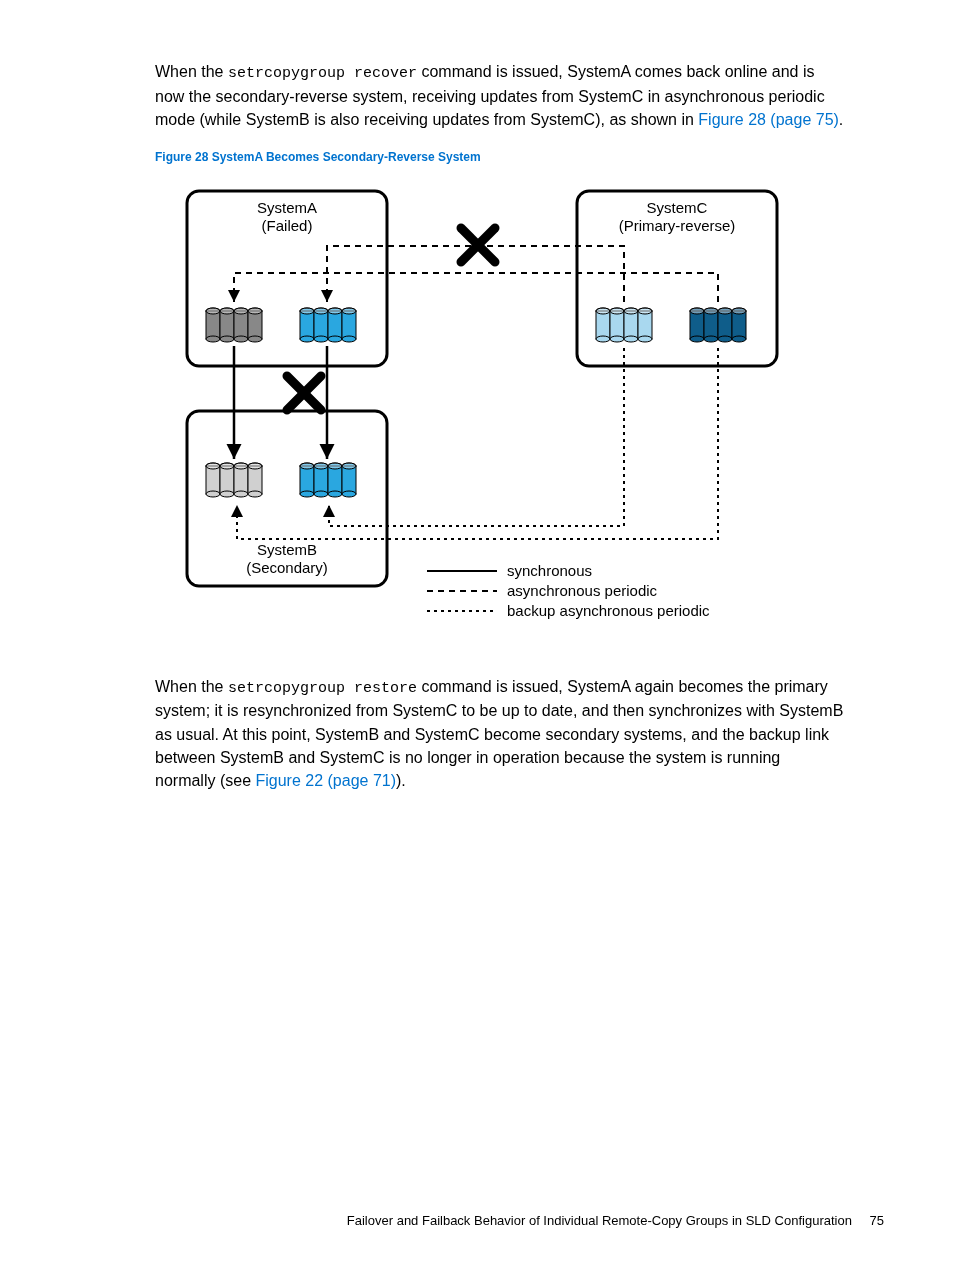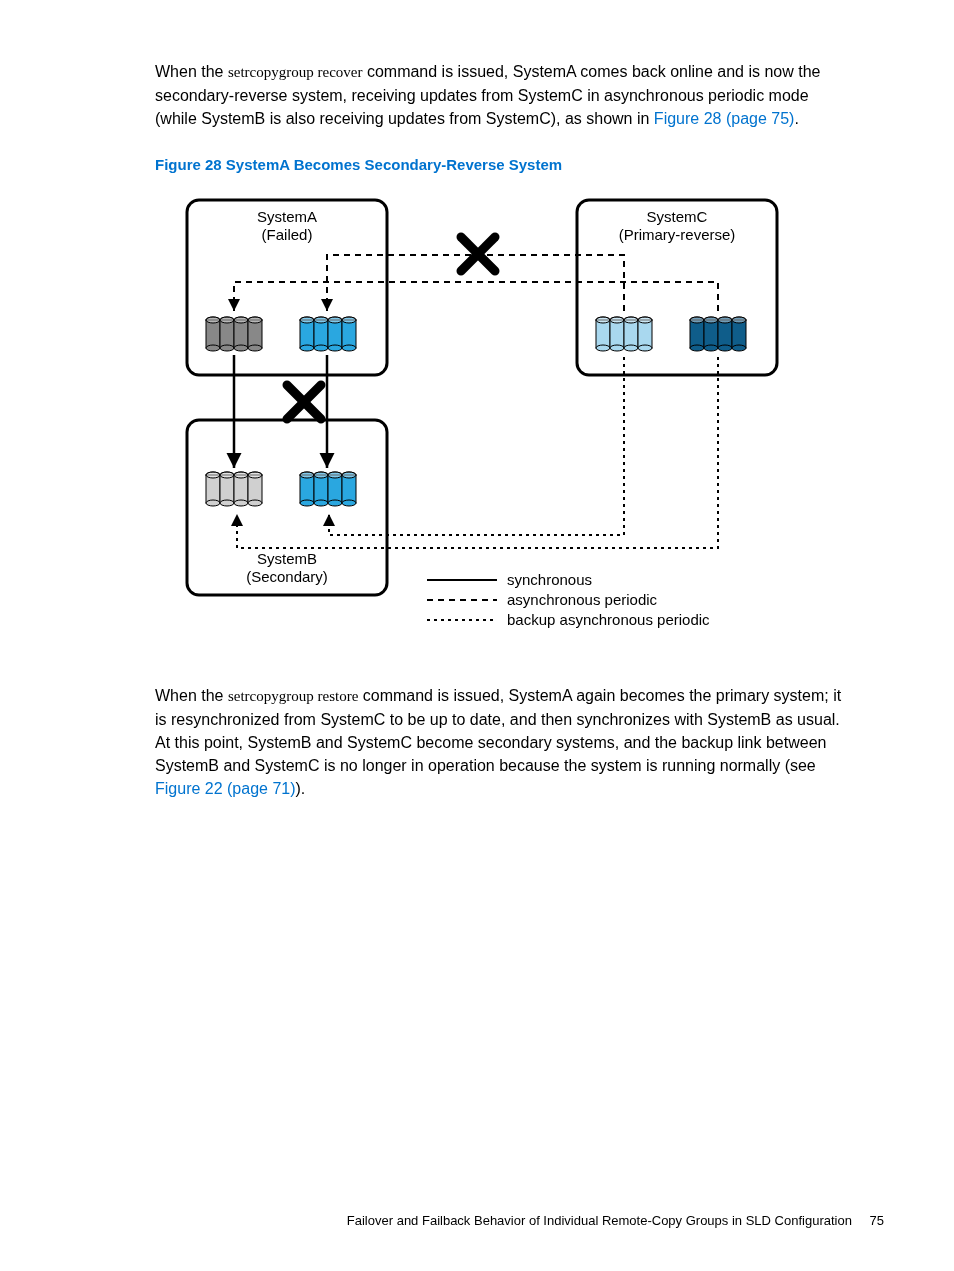--- a/index.html
+++ b/index.html
@@ -9,33 +9,33 @@
     font-size: 16px;
     color: #000;
     line-height: 1.45;
     width: 954px;
     box-sizing: border-box;
   }
   .para {
     margin: 0 0 18px 0;
   }
   code.mono {
-    font-family: Liberation Serif, serif;
+    font-family: Liberation Mono, monospace;
     font-size: 15px;
   }
   .link {
     color: #0073cf;
     cursor: pointer;
     text-align: center;
   }
   .figure-caption {
     color: #0073cf;
     font-weight: bold;
-    font-size: 15px;
-    margin: 24px 0 14px 0;
+    font-size: 12px;
+    margin: 18px 0 14px 0;
   }
   .figure-wrap {
     margin: 0 0 28px 22px;
   }
   .footer {
     position: fixed;
     bottom: 40px;
     right: 70px;
     font-size: 13px;
     color: #000;

